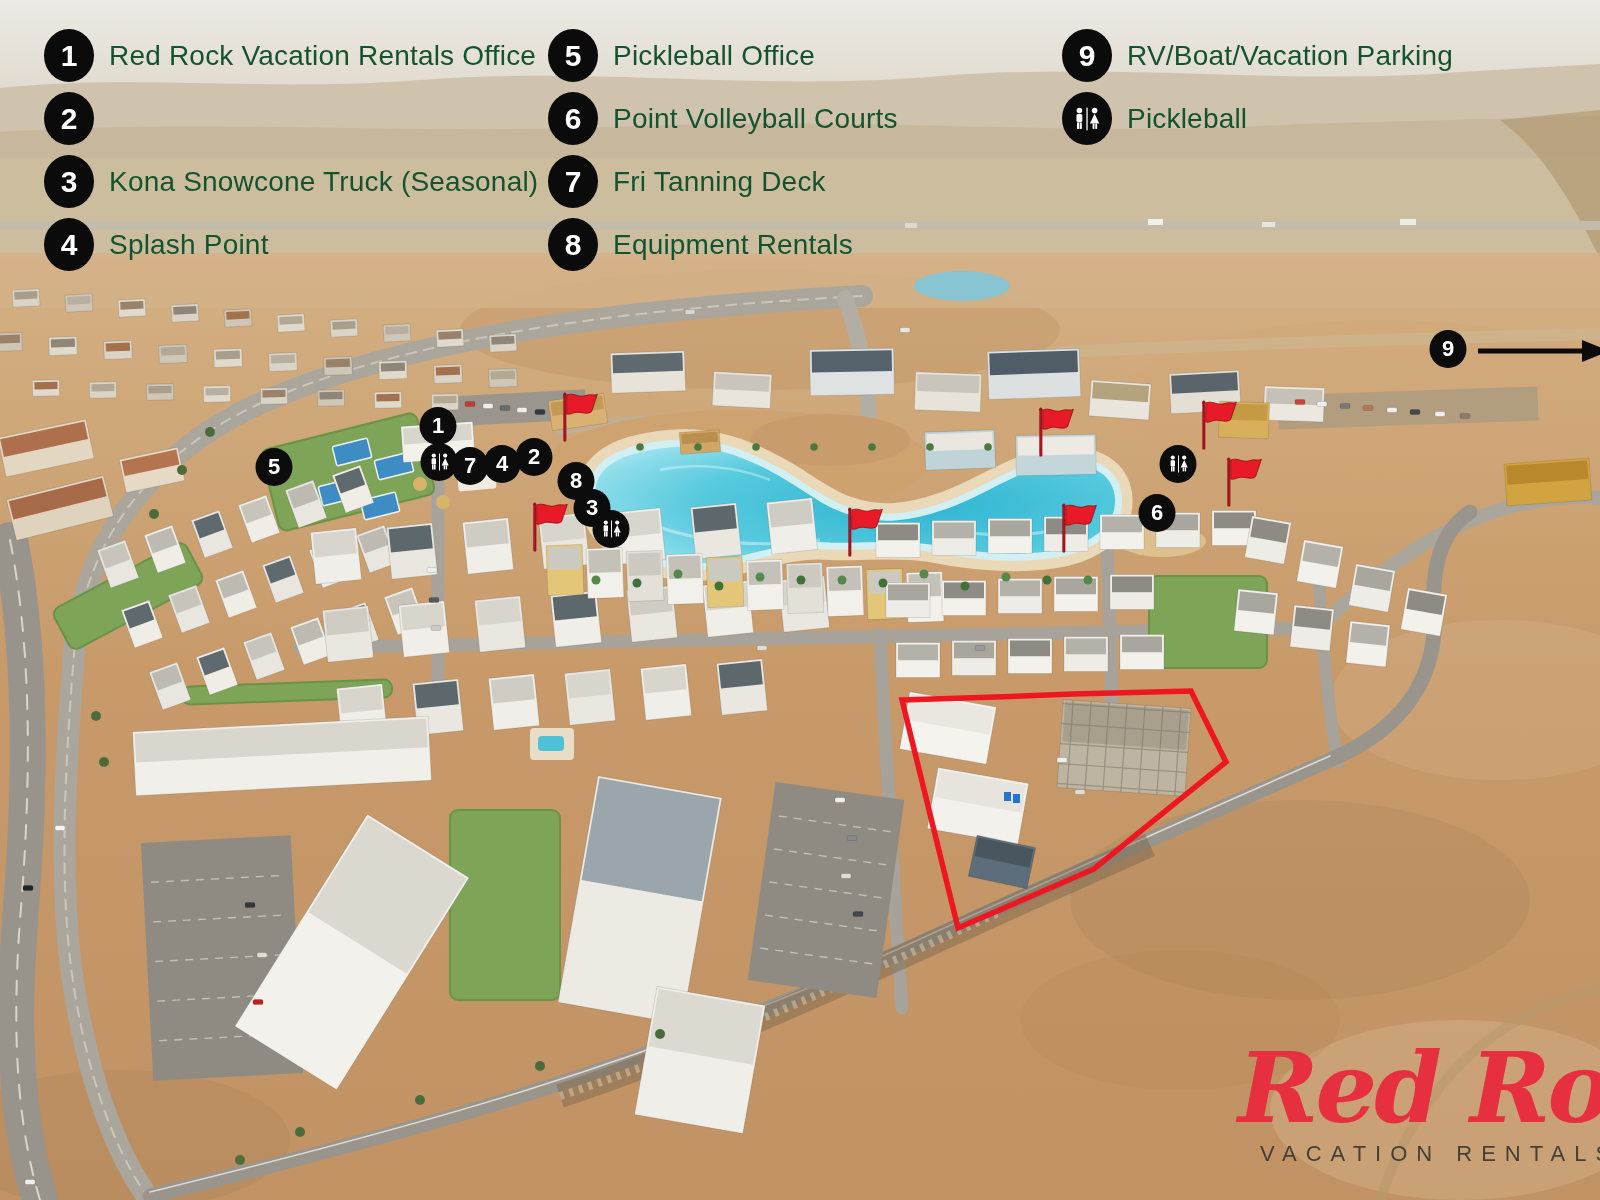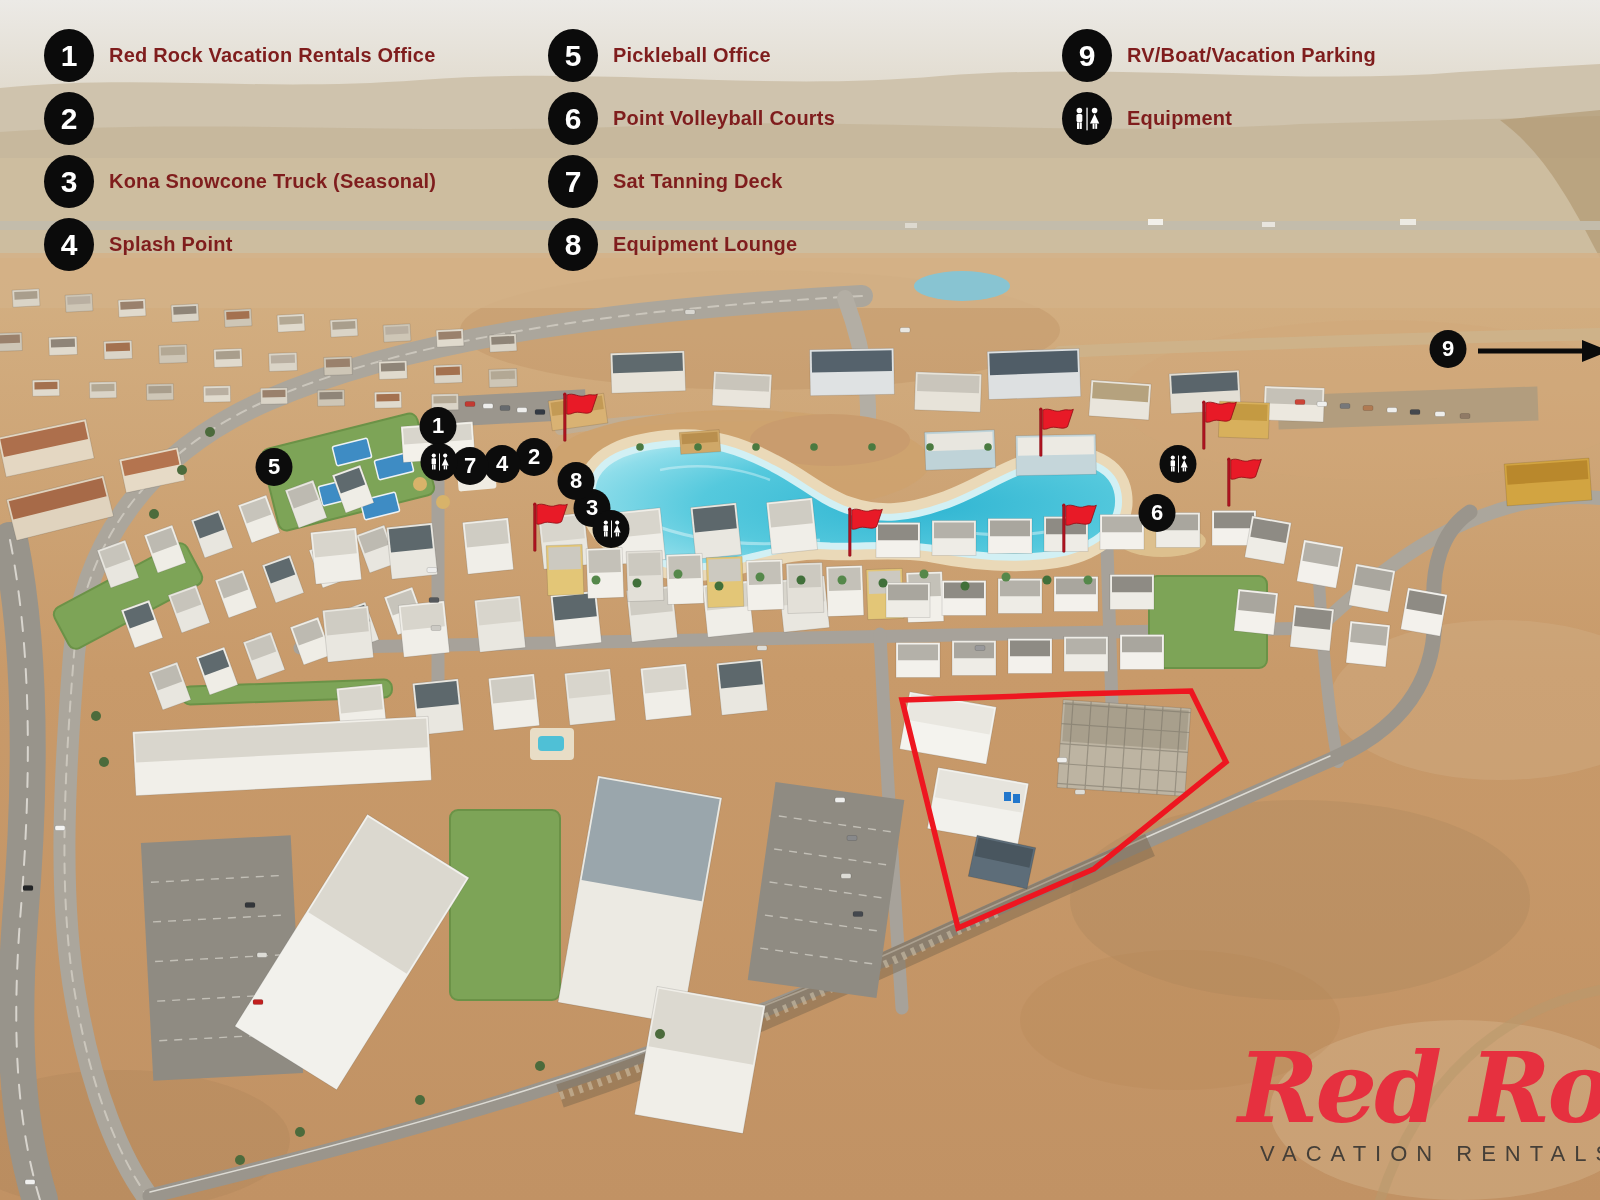--- a/index.html
+++ b/index.html
@@ -5,21 +5,21 @@
 <style>
   html,body{margin:0;padding:0;background:#1e1e1e;font-family:"Liberation Sans",sans-serif;}
   #stage{position:relative;width:1600px;height:1200px;overflow:hidden;background:#c79c6f;}
   #scene{position:absolute;left:0;top:0;}
   
   #legend{position:absolute;left:0;top:0;width:1600px;height:280px;}
   .legend-col{position:absolute;top:29px;display:flex;flex-direction:column;gap:10px;}
   .legend-item{display:flex;align-items:center;gap:15px;height:53px;}
   .badge{flex:0 0 auto;width:50px;height:53px;border-radius:50%;background:#0b0b0b;color:#fff;
          display:flex;align-items:center;justify-content:center;font-weight:bold;font-size:30px;}
-  .legend-label{font-size:20px;color:#7f1d1d;font-weight:700;letter-spacing:.2px;white-space:nowrap;}
+  .legend-label{font-size:28px;color:#14532d;font-weight:400;letter-spacing:.2px;white-space:nowrap;}
   .legend-flagwrap{flex:0 0 auto;width:50px;height:53px;position:relative;}
   .legend-flagwrap svg{position:absolute;left:-1px;top:0px;}
   
   .map-badge{position:absolute;width:37px;height:38px;border-radius:50%;background:#0c0c0c;color:#fff;
              display:flex;align-items:center;justify-content:center;font-weight:bold;font-size:22px;
              transform:translate(-50%,-50%);}
   .map-flag{position:absolute;}
   .map-arrow{position:absolute;}
   
   #logo{position:absolute;left:1238px;top:1040px;width:380px;}
@@ -770,25 +770,25 @@
         <div class="legend-item">
           <div class="badge">5</div>
           <span class="legend-label">Pickleball Office</span>
         </div>
         <div class="legend-item">
           <div class="badge">6</div>
           <span class="legend-label">Point Volleyball Courts</span>
         </div>
         <div class="legend-item">
           <div class="badge">7</div>
-          <span class="legend-label">Sat Tanning Deck</span>
+          <span class="legend-label">Fri Tanning Deck</span>
         </div>
         <div class="legend-item">
           <div class="badge">8</div>
-          <span class="legend-label">Equipment Lounge</span>
+          <span class="legend-label">Equipment Rentals</span>
         </div>
       </div>
       <div class="legend-col" style="left: 1062px;">
         <div class="legend-item">
           <div class="badge">9</div>
           <span class="legend-label">RV/Boat/Vacation Parking</span>
         </div>
         <div class="legend-item">
           <div class="badge">
             <svg viewBox="0 0 24 24" width="32" height="32" aria-hidden="true">
@@ -796,21 +796,21 @@
     <circle cx="6.3" cy="5.6" r="2.1" fill="#fff"></circle>
     <rect x="4.1" y="8.2" width="4.4" height="6.2" rx="1.2" fill="#fff"></rect>
     <rect x="4.5" y="14.6" width="1.6" height="4.9" fill="#fff"></rect>
     <rect x="6.5" y="14.6" width="1.6" height="4.9" fill="#fff"></rect>
     <circle cx="17.7" cy="5.6" r="2.1" fill="#fff"></circle>
     <polygon points="17.7,8 21.2,15.4 14.2,15.4" fill="#fff"></polygon>
     <rect x="16.2" y="15.4" width="1.4" height="4" fill="#fff"></rect>
     <rect x="18.2" y="15.4" width="1.4" height="4" fill="#fff"></rect>
             </svg>
           </div>
-          <span class="legend-label">Equipment</span>
+          <span class="legend-label">Pickleball</span>
         </div>
       </div>
     </div>
   <div id="markers">
       <div class="map-badge" style="left: 438px; top: 426px;">1</div>
       <div class="map-badge" style="left: 534px; top: 457px;">2</div>
       <div class="map-badge" style="left: 592px; top: 508px;">3</div>
       <div class="map-badge" style="left: 502px; top: 464px;">4</div>
       <div class="map-badge" style="left: 274px; top: 467px;">5</div>
       <div class="map-badge" style="left: 1157px; top: 513px;">6</div>

